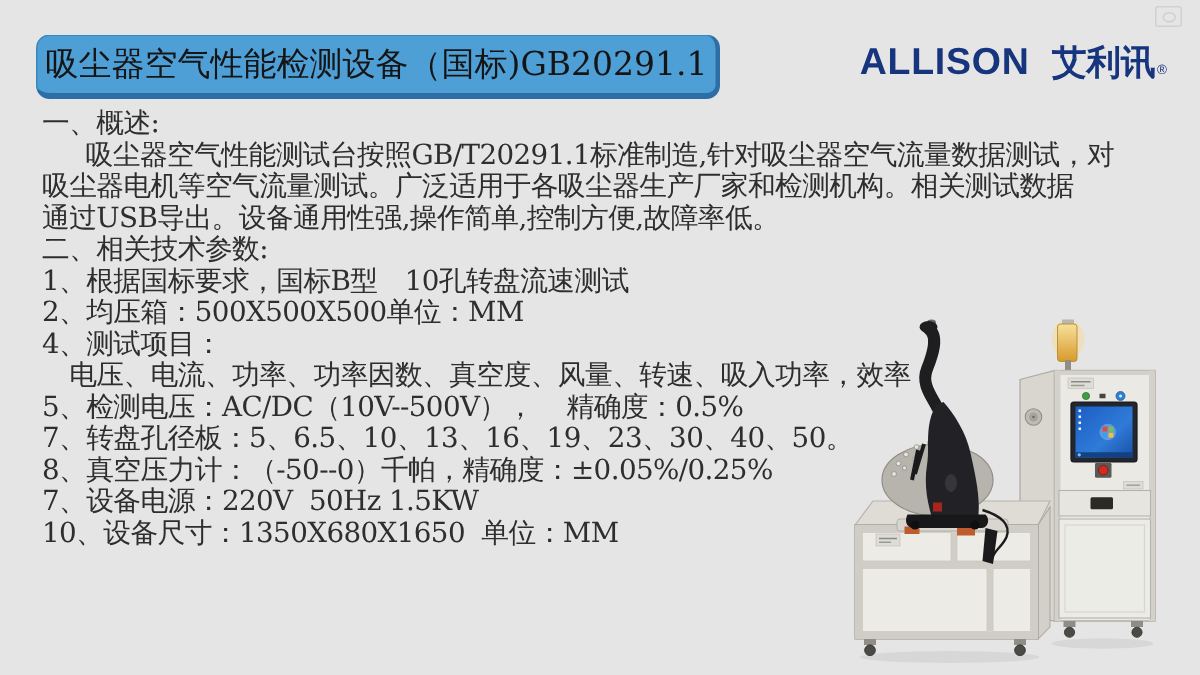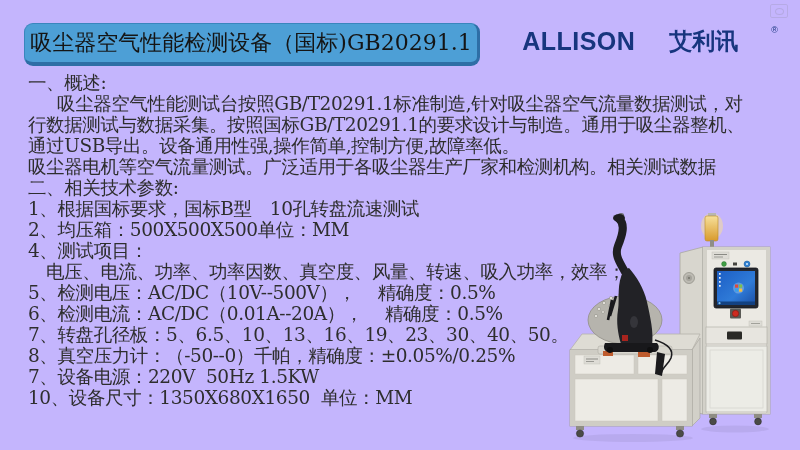--- a/index.html
+++ b/index.html
@@ -1,30 +1,30 @@
 <!DOCTYPE html>
 <html><head>
 <meta charset="utf-8">
 <style>
   html,body{margin:0;padding:0;background:#ffffff;}
-  .slide{position:relative;width:800px;height:450px;background:#c4b5fd;overflow:hidden;
+  .slide{position:relative;width:800px;height:450px;background:#e5e5e5;overflow:hidden;
          font-family:"DejaVu Serif","Liberation Serif",serif;color:#2e2e2e;}
 
   
   .banner{position:absolute;left:24px;top:23px;width:452px;height:38px;
           background:#4d9fd6;border:1px solid #3a86bd;
           border-right:3px solid #2e6ea6;border-bottom:4px solid #2e6ea6;
           border-radius:9px;display:flex;align-items:center;justify-content:center;}
   .banner span{font-size:22px;letter-spacing:0px;color:#151515;white-space:nowrap;}
 
   
-  .logo{position:absolute;top:28px;right:22px;display:flex;align-items:flex-start;
-        font-family:"Liberation Sans","DejaVu Sans",sans-serif;color:#17357e;gap:32px;}
+  .logo{position:absolute;top:28px;right:22px;display:flex;align-items:flex-end;
+        font-family:"Liberation Sans","DejaVu Sans",sans-serif;color:#17357e;}
   .logo .latin{font-size:25px;font-weight:800;letter-spacing:0.5px;line-height:26px;}
-  .logo .cjk{font-size:23px;font-weight:800;margin-left:2px;line-height:26px;}
+  .logo .cjk{font-size:23px;font-weight:800;margin-left:15px;line-height:26px;}
   .logo .reg{font-size:9px;font-weight:400;margin-left:1px;line-height:10px;position:relative;top:-3px;}
 
   .corner-artifact{position:absolute;right:12px;top:4px;width:16px;height:12px;
           border:1px solid rgba(120,120,120,0.35);border-radius:2px;opacity:0.5;}
   .corner-artifact:before{content:"";position:absolute;left:4px;top:3px;width:7px;height:5px;
           border:1px solid rgba(120,120,120,0.4);border-radius:50%;}
 
   
   .textblock{position:absolute;left:28px;top:72px;width:766px;}
   .line{height:21px;line-height:21px;font-size:18.5px;letter-spacing:-0.4px;
@@ -46,30 +46,28 @@
     <span class="latin">ALLISON</span>
     <span class="cjk">艾利讯</span>
     <span class="reg">®</span>
   </div>
 
   <div class="corner-artifact"></div>
 
   <div class="textblock">
     <div class="line">一、概述:</div>
     <div class="line">　  吸尘器空气性能测试台按照GB/T20291.1标准制造,针对吸尘器空气流量数据测试，对</div>
-    <div class="line">行数据测试与数据采集。按照国标GB/T20291.1的要求设计与制造。通用于吸尘器整机、</div>
+    <div class="line">吸尘器电机等空气流量测试。广泛适用于各吸尘器生产厂家和检测机构。相关测试数据</div>
     <div class="line">通过USB导出。设备通用性强,操作简单,控制方便,故障率低。</div>
-    <div class="line">吸尘器电机等空气流量测试。广泛适用于各吸尘器生产厂家和检测机构。相关测试数据</div>
     <div class="line">二、相关技术参数:</div>
     <div class="line">1、根据国标要求，国标B型　10孔转盘流速测试</div>
     <div class="line">2、均压箱：500X500X500单位：MM</div>
     <div class="line">4、测试项目：</div>
     <div class="line">　电压、电流、功率、功率因数、真空度、风量、转速、吸入功率，效率；</div>
     <div class="line">5、检测电压：AC/DC（10V--500V），    精确度：0.5%</div>
-    <div class="line">6、检测电流：AC/DC（0.01A--20A），    精确度：0.5%</div>
     <div class="line">7、转盘孔径板：5、6.5、10、13、16、19、23、30、40、50。</div>
     <div class="line">8、真空压力计：（-50--0）千帕，精确度：±0.05%/0.25%</div>
     <div class="line">7、设备电源：220V  50Hz 1.5KW</div>
     <div class="line">10、设备尺寸：1350X680X1650  单位：MM</div>
   </div>
 
   <svg class="equipment" viewBox="0 0 240 245" xmlns="http://www.w3.org/2000/svg">
     <defs>
       <linearGradient id="screenGrad" x1="0" y1="0" x2="1" y2="1">
         <stop offset="0" stop-color="#1c5ec4"></stop>

